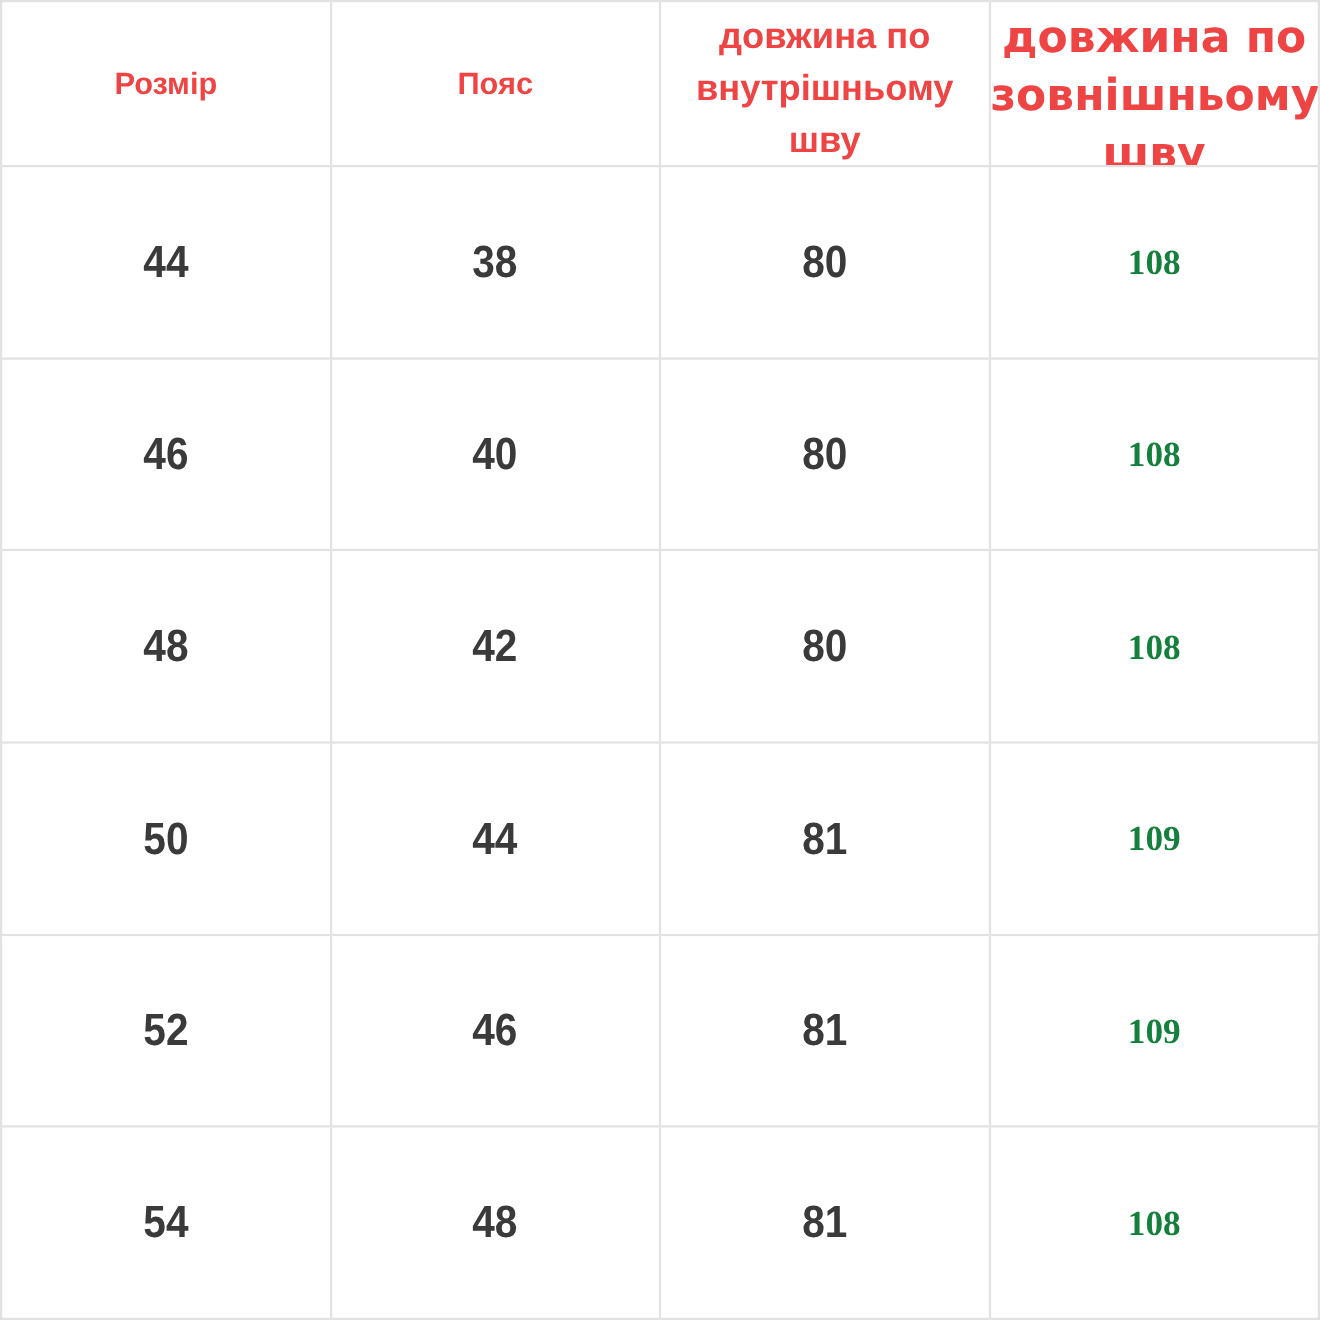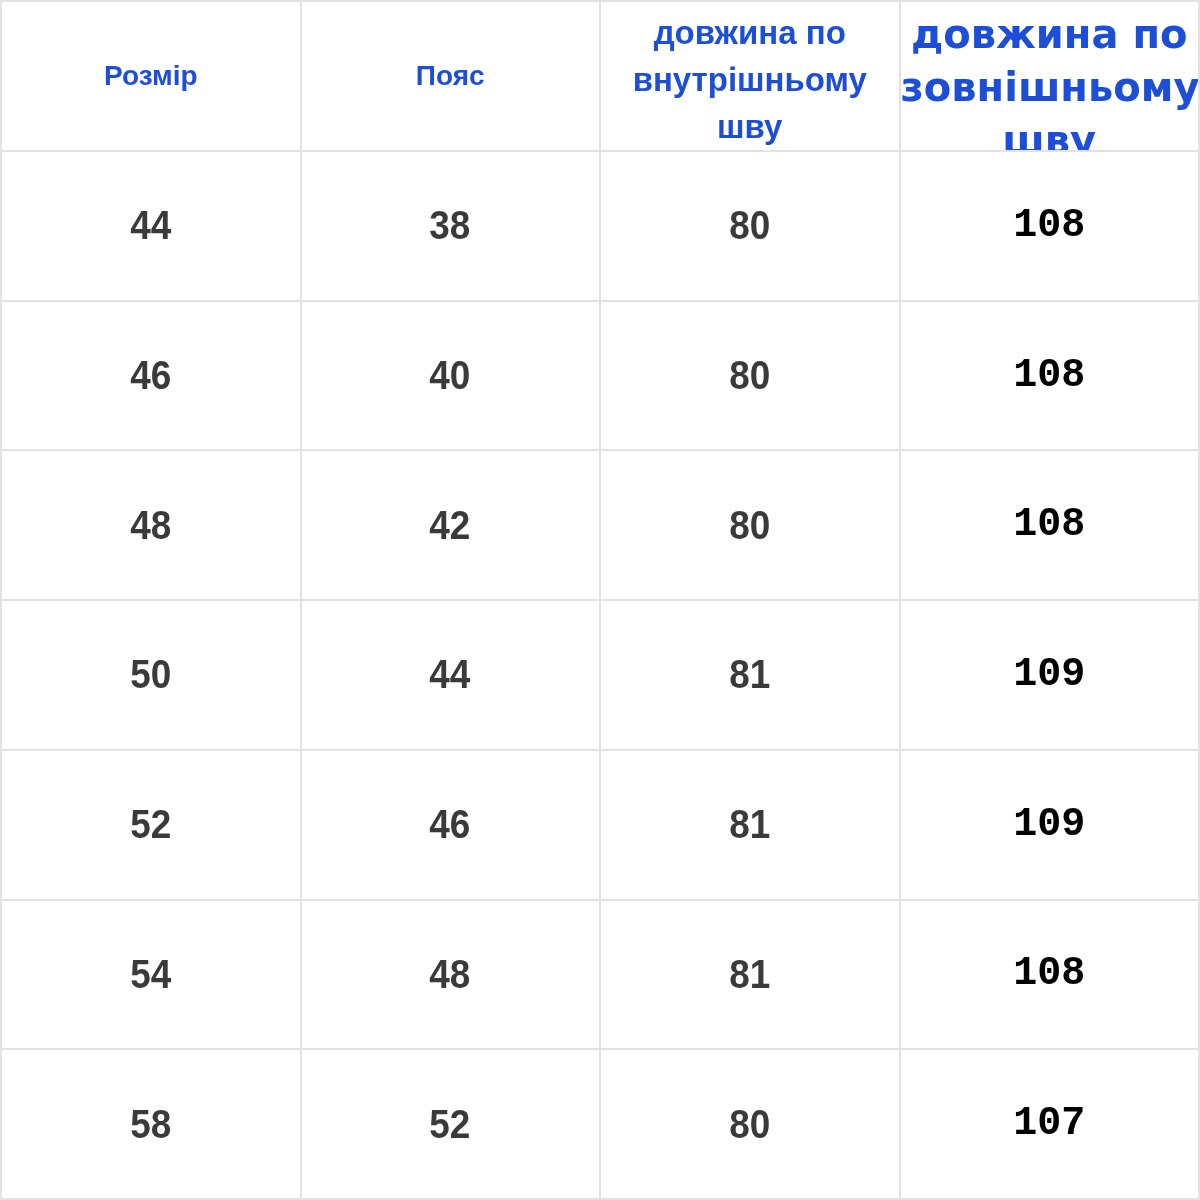--- a/index.html
+++ b/index.html
@@ -25,21 +25,21 @@
     vertical-align: middle;
     background: #ffffff;
     overflow: hidden;
   }
   thead tr { height: 150px; }
 
   
   .hdr {
     font-family: "Liberation Sans", sans-serif;
     font-weight: 700;
-    color: #1d4ed8;
+    color: #ef4444;
   }
   .hdr-single { font-size: 28px; }
   .hdr-multi {
     display: block;
     box-sizing: border-box;
     height: 148px;
     overflow: hidden;
     white-space: pre-line;
     font-size: 33px;
     line-height: 47px;
@@ -58,23 +58,23 @@
     font-weight: 700;
     font-size: 41px;
     line-height: 1;
   }
   .num-narrow {
     font-family: "Liberation Sans", sans-serif;
     color: #3a3a3a;
     transform: scaleX(0.9);
   }
   .num-outer {
-    font-family: Liberation Mono, monospace;
-    font-size: 40px;
-    color: #000000;
+    font-family: Liberation Serif, serif;
+    font-size: 32px;
+    color: #15803d;
   }
 </style>
 </head>
 <body>
 
 <table class="size-chart">
   <thead>
     <tr>
       <th><span class="hdr hdr-single">Розмір</span></th>
       <th><span class="hdr hdr-single">Пояс</span></th>
@@ -120,20 +120,14 @@
       <td><span class="num num-narrow">46</span></td>
       <td><span class="num num-narrow">81</span></td>
       <td><span class="num num-outer">109</span></td>
     </tr>
     <tr>
       <td><span class="num num-narrow">54</span></td>
       <td><span class="num num-narrow">48</span></td>
       <td><span class="num num-narrow">81</span></td>
       <td><span class="num num-outer">108</span></td>
     </tr>
-    <tr>
-      <td><span class="num num-narrow">58</span></td>
-      <td><span class="num num-narrow">52</span></td>
-      <td><span class="num num-narrow">80</span></td>
-      <td><span class="num num-outer">107</span></td>
-    </tr>
   </tbody>
 </table>
 
 </body></html>

